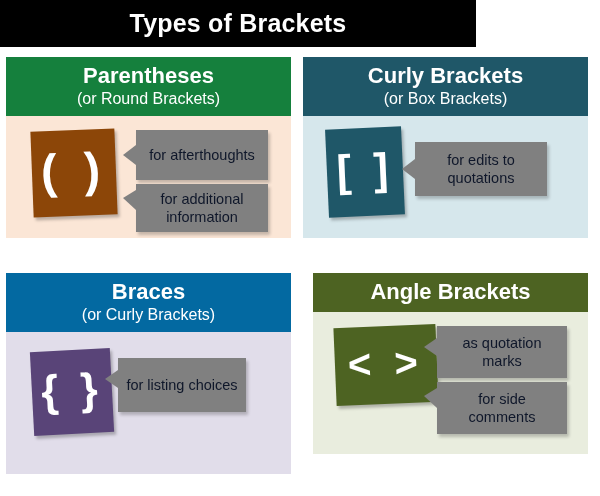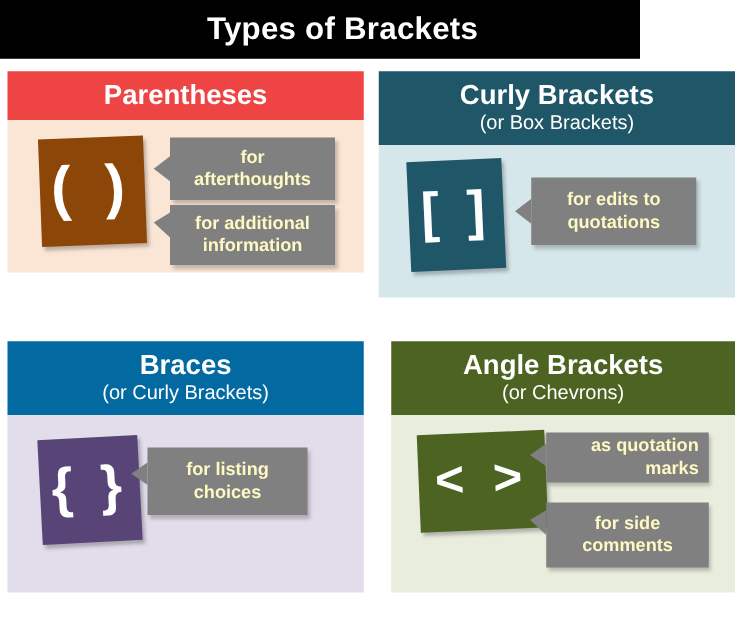--- a/index.html
+++ b/index.html
@@ -17,21 +17,20 @@
 
   
   #title-bar {
     position: absolute;
     left: 0; top: 0;
     width: 476px; height: 47px;
     background: #000000;
     display: flex;
     align-items: center;
     justify-content: center;
-    padding-left: 36px;
   }
   #title-bar .title-text {
     color: #ffffff;
     font-size: 25px;
     font-weight: bold;
     letter-spacing: 0.2px;
   }
 
   
   .panel {
@@ -108,23 +107,23 @@
     left: 22px; top: 14px; width: 102px; height: 78px;
     transform: rotate(-2.4deg);
   }
   #tile-angle .glyph { font-size: 40px; letter-spacing: 6px; }
   #tile-parentheses .glyph { font-size: 48px; letter-spacing: 7px; }
 
   
   .callout {
     position: absolute;
     background: #808080;
-    color: #fef9c3;
+    color: #0f172a;
     font-size: 14.5px;
-    font-weight: bold;
+    font-weight: normal;
     line-height: 1.25;
     text-align: center;
     display: flex;
     align-items: center;
     justify-content: center;
     padding: 5px 8px;
     box-sizing: border-box;
     box-shadow: 2px 3px 3px rgba(0,0,0,0.22);
   }
   .callout::before {
@@ -148,37 +147,38 @@
   .callout.tail-top::before {
     top: 6px;
     border-width: 8px 13px 12px 0;
     border-color: transparent #808080 transparent transparent;
   }
 
   
   #callout-p1 { left: 130px; top: 14px;  width: 132px; height: 50px; }
   #callout-p2 { left: 130px; top: 68px;  width: 132px; height: 48px; }
   
-  #callout-s1 { left: 122px; top: 26px;  width: 132px; height: 54px; }
+  #callout-s1 { left: 112px; top: 26px;  width: 132px; height: 54px; }
   
   #callout-b1 { left: 112px; top: 26px;  width: 128px; height: 54px; }
   
-  #callout-a1 { left: 124px; top: 14px;  width: 130px; height: 40px; text-align: right; }
+  #callout-a1 { left: 124px; top: 14px;  width: 130px; height: 52px; }
   #callout-a2 { left: 124px; top: 70px;  width: 130px; height: 52px; }
 </style>
 <style>.callout.tail-mid::before,.callout.tail-upper::before,.callout.tail-top::before{border-right-color:#808080;}</style></head>
 <body>
 
 <div id="title-bar" style="background: rgb(0, 0, 0);">
   <span class="title-text" style="color: rgb(255, 255, 255);">Types of Brackets</span>
 </div>
 
 <div class="panel" id="panel-parentheses">
-  <div class="panel-header" style="background: #ef4444;">
+  <div class="panel-header" style="background: #15803d;">
     <span class="h-main">Parentheses</span>
+    <span class="h-sub">(or Round Brackets)</span>
   </div>
   <div class="panel-body" style="background: rgb(251, 230, 214);">
     <div class="bracket-tile" id="tile-parentheses" style="background: rgb(140, 70, 8);">
       <span class="glyph">( )</span>
     </div>
     <div class="callout tail-mid" id="callout-p1" style="background: rgb(128, 128, 128);">
       <span>for afterthoughts</span>
     </div>
     <div class="callout tail-top" id="callout-p2" style="background: rgb(128, 128, 128);">
       <span>for additional information</span>
@@ -212,21 +212,20 @@
     </div>
     <div class="callout tail-upper" id="callout-b1" style="background: rgb(128, 128, 128);">
       <span>for listing choices</span>
     </div>
   </div>
 </div>
 
 <div class="panel" id="panel-angle">
   <div class="panel-header" style="background: rgb(77, 99, 34);">
     <span class="h-main">Angle Brackets</span>
-    <span class="h-sub">(or Chevrons)</span>
   </div>
   <div class="panel-body" style="background: rgb(233, 237, 222);">
     <div class="bracket-tile" id="tile-angle" style="background: rgb(77, 99, 34);">
       <span class="glyph">&lt; &gt;</span>
     </div>
     <div class="callout tail-upper" id="callout-a1" style="background: rgb(128, 128, 128);">
       <span>as quotation marks</span>
     </div>
     <div class="callout tail-top" id="callout-a2" style="background: rgb(128, 128, 128); justify-content: flex-end;">
       <span>for side comments</span>

